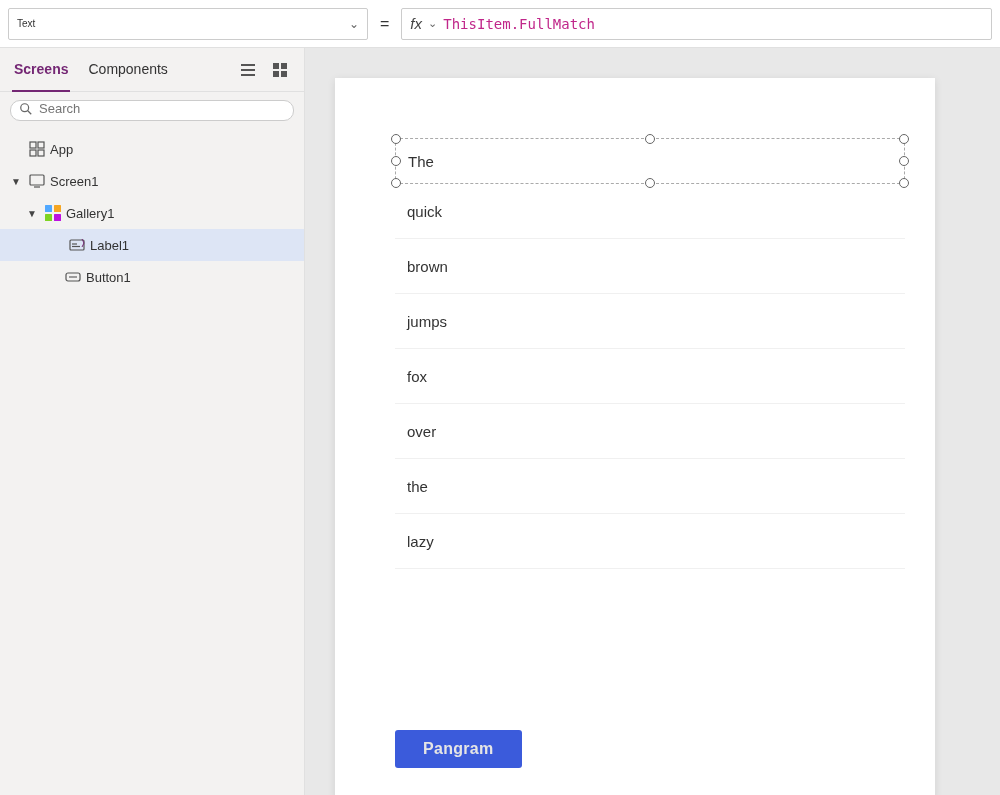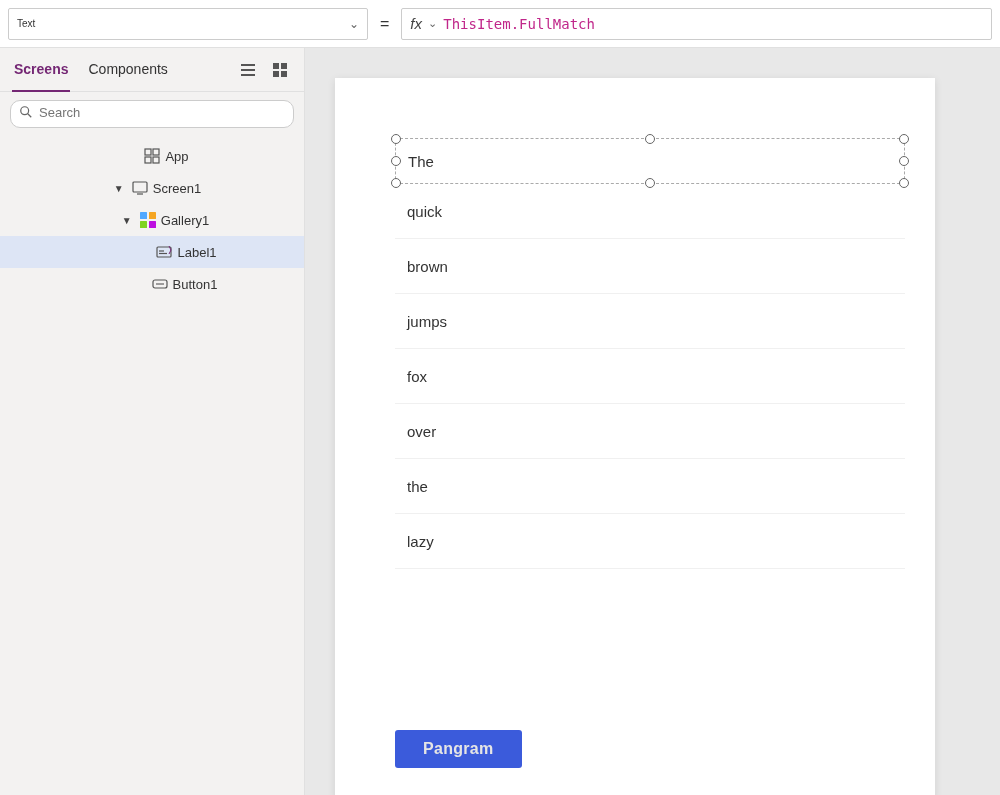--- a/index.html
+++ b/index.html
@@ -122,28 +122,28 @@
       display: flex;
       align-items: center;
       justify-content: center;
       cursor: pointer;
       color: #444;
     }
 
     
     .search-bar {
       display: flex;
-      align-items: flex-start;
+      align-items: flex-end;
       margin: 8px 10px;
       border: 1px solid #ccc;
       border-radius: 10px;
       background: #fff;
       padding: 4px 8px;
       gap: 6px;
-      height: 28px;
+      height: 21px;
     }
     .search-icon-svg {
       width: 14px;
       height: 14px;
       color: #666;
     }
     .search-input {
       border: none;
       outline: none;
       font-size: 13px;
@@ -160,21 +160,20 @@
     }
     .tree-item {
       display: flex;
       align-items: center;
       height: 32px;
       padding-left: 8px;
       cursor: pointer;
       gap: 4px;
       font-size: 13px;
       color: #333;
-      justify-content: center;
     }
     .tree-item.highlighted { background: #dde5f5; }
     .expand-arrow {
       width: 16px;
       height: 16px;
       display: flex;
       align-items: center;
       justify-content: center;
       font-size: 10px;
       color: #444;

